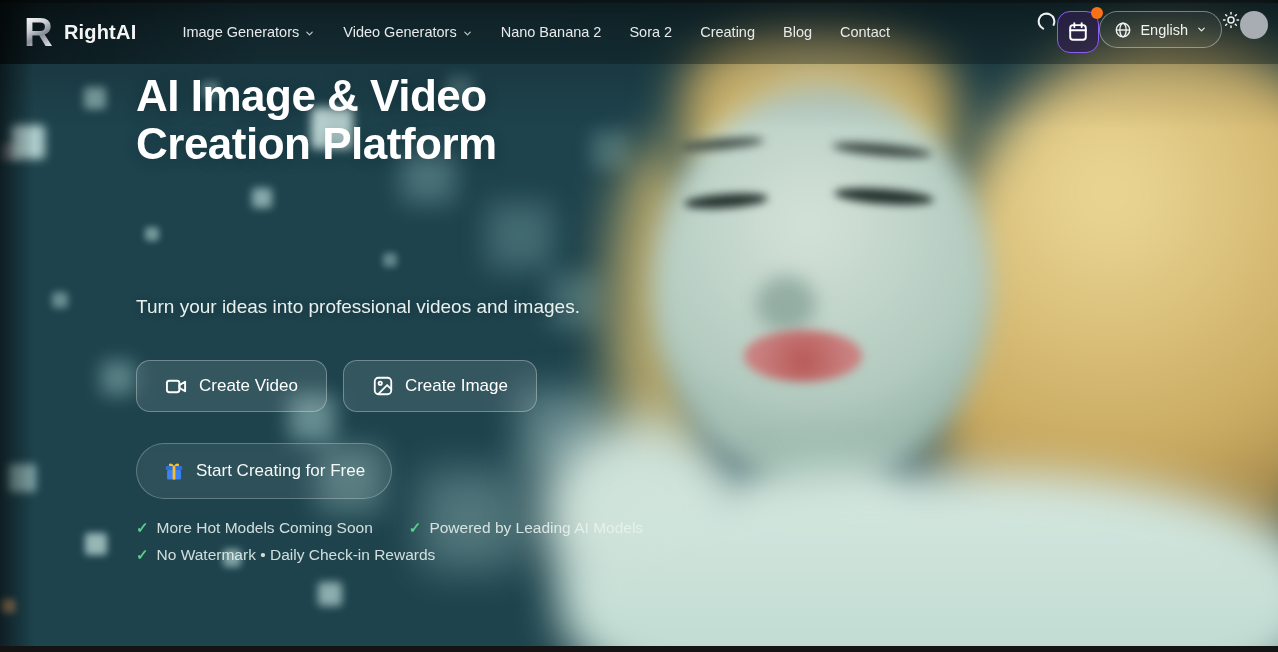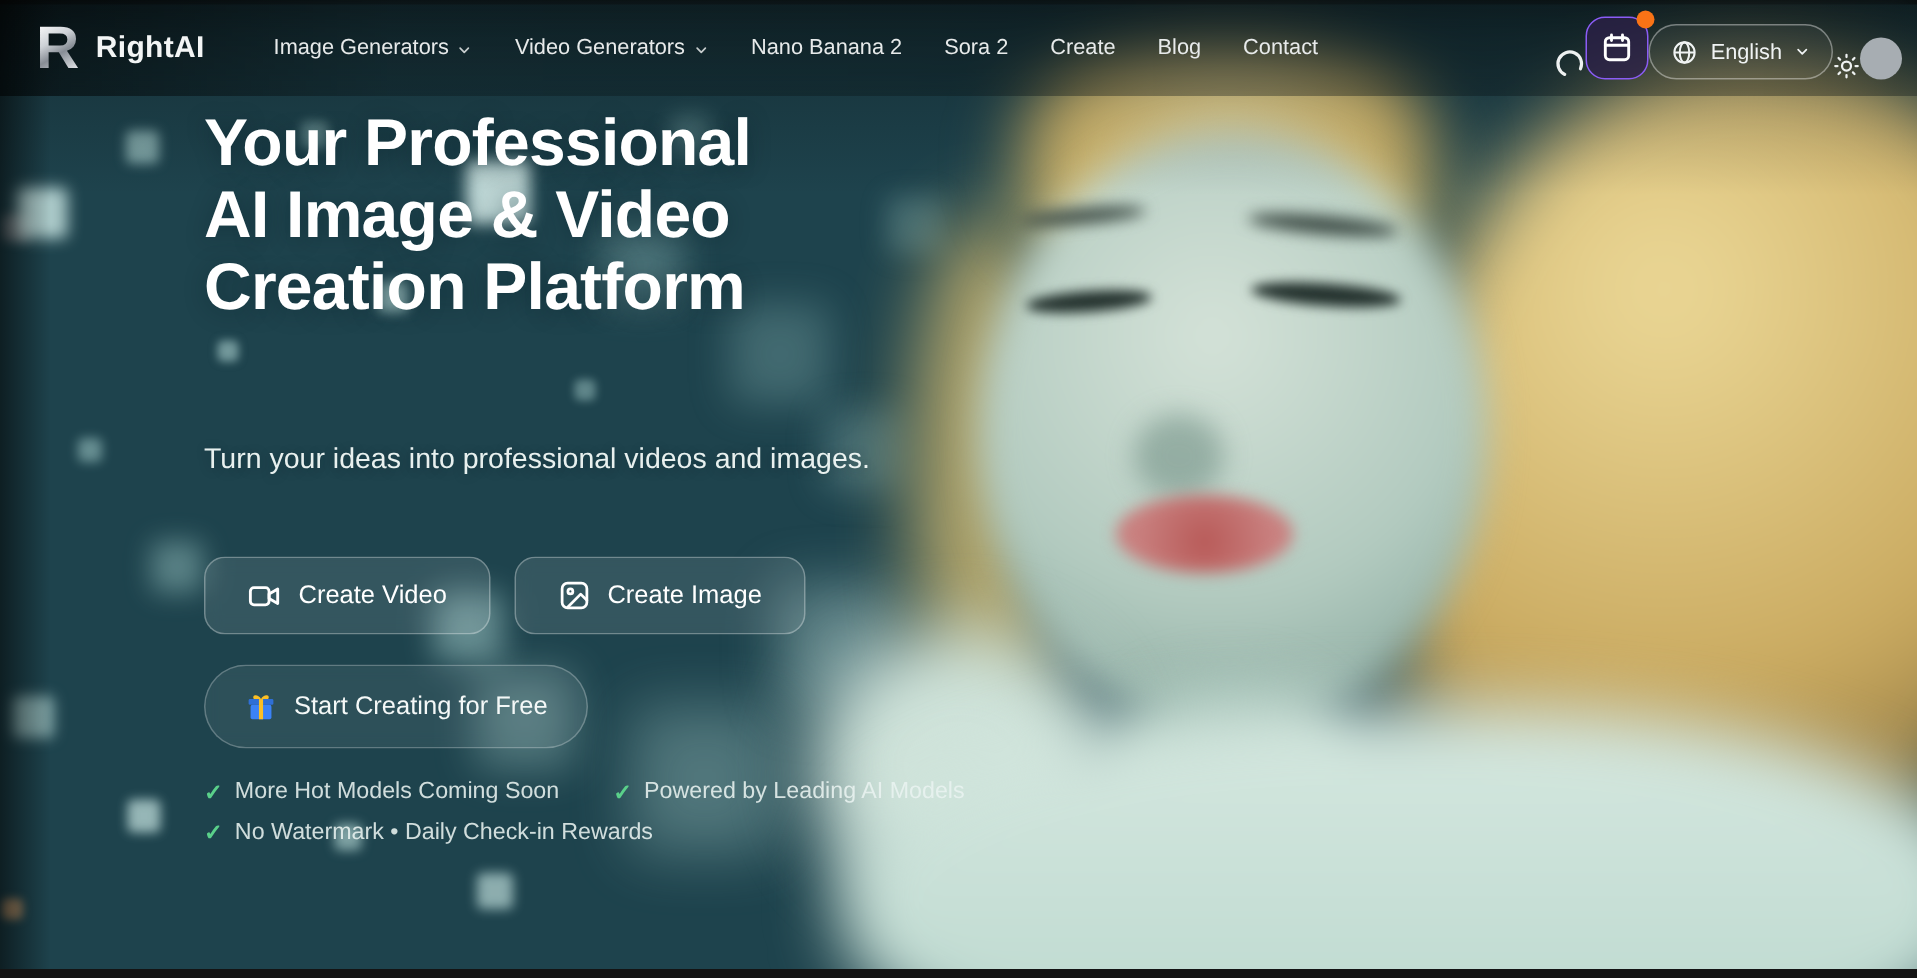--- a/index.html
+++ b/index.html
@@ -66,39 +66,39 @@
     padding:0 10px 0 24px; z-index:30; backdrop-filter:blur(9px);
     background:linear-gradient(90deg, rgba(0,0,0,0.55), rgba(8,16,18,0.30) 260px, rgba(8,16,18,0.32)); }
   .brand { display:flex; align-items:center; gap:11px; cursor:pointer; }
   .logo-r { font-size:40px; font-weight:700; line-height:1;
     background:linear-gradient(150deg, #fafafa 10%, #cdd1d6 38%, #878d95 58%, #e9ebee 90%);
     -webkit-background-clip:text; background-clip:text; color:transparent; }
   .brand-name { color:#f3f5f5; font-size:20px; font-weight:700; letter-spacing:0.2px;text-align:center; }
   .nav-links { display:flex; align-items:center; gap:28px; margin-left:46px; }
   .nav-link { display:flex; align-items:center; gap:5px; color:#e7eaea; font-size:14.5px; cursor:pointer; text-decoration:none; white-space:nowrap; }
   .nav-link svg { margin-top:2px; opacity:0.85; }
-  .nav-right { margin-left:auto; display:flex; align-items:flex-end; }
+  .nav-right { margin-left:auto; display:flex; align-items:flex-start; }
   .icon-btn { display:flex; align-items:center; justify-content:center; cursor:pointer; color:#eef1f1; background:none; border:none; }
   .cal-btn { position:relative; width:42px; height:42px; border-radius:13px; border:1.5px solid #8b5cf6;
     background:rgba(45,32,74,0.75); display:flex; align-items:center; justify-content:center; cursor:pointer; }
   .cal-dot { position:absolute; top:-5px; right:-5px; width:12px; height:12px; border-radius:50%; background:#f97316; }
   .lang-pill { display:flex; align-items:center; gap:8px; height:37px; padding:0 14px; border-radius:19px;
     border:1px solid rgba(255,255,255,0.38); background:rgba(255,255,255,0.04); color:#f0f3f3; cursor:pointer; }
   .lang-label { font-size:14.5px; }
   .avatar { width:28px; height:28px; border-radius:50%; background:#a7adb2; cursor:pointer; }
 
   
   .hero { position:absolute; left:136px; top:0; z-index:20; width:600px; }
   .hero-title { position:absolute; top:72px; left:0; color:#ffffff; font-size:44px; font-weight:700;
     line-height:48px; letter-spacing:-0.5px; text-shadow:0 2px 14px rgba(0,25,35,0.35); white-space:nowrap; }
   .hero-title span { display:block; }
   .hero-sub { position:absolute; top:262px; left:0; color:rgba(243,250,248,0.95); font-size:19px;
     line-height:29px; text-shadow:0 1px 8px rgba(0,25,35,0.3); white-space:nowrap;margin-top:30px; }
   .hero-sub span { display:block; }
-  .cta-row { position:absolute; top:371px; left:0; display:flex; gap:16px;border-radius:11px; }
+  .cta-row { position:absolute; top:360px; left:0; display:flex; gap:16px;border-radius:11px; }
   .glass-btn { display:flex; align-items:center; gap:11px; height:52px; padding:0 28px; border-radius:14px;
     border:1px solid rgba(255,255,255,0.30); background:rgba(255,255,255,0.10); backdrop-filter:blur(6px);
     color:#fff; font-size:17px; font-weight:500; cursor:pointer; font-family:inherit; }
   .pill-btn { position:absolute; top:443px; left:0; display:flex; align-items:center; gap:11px; height:56px;
     padding:0 26px; border-radius:28px; border:1px solid rgba(255,255,255,0.25); background:rgba(255,255,255,0.07);
     backdrop-filter:blur(5px); color:#f4f8f7; font-size:17px; cursor:pointer; font-family:inherit;text-align:right; }
   .features { position:absolute; top:519px; left:0; width:600px; }
   .feat-row { display:flex; gap:36px; margin-bottom:9px; }
   .feat { display:flex; align-items:center; gap:8px; color:rgba(233,242,240,0.88); font-size:15.5px; white-space:nowrap; }
   .check { color:#5ad08a; font-size:15px; font-weight:700; }
@@ -149,21 +149,21 @@
             <path d="M6 9l6 6 6-6"></path>
           </svg>
       </a>
       <a class="nav-link">
           <span>Nano Banana 2</span>
         </a>
       <a class="nav-link">
           <span>Sora 2</span>
         </a>
       <a class="nav-link">
-          <span>Create</span>
+          <span>Creating</span>
         </a>
       <a class="nav-link">
           <span>Blog</span>
         </a>
       <a class="nav-link">
           <span>Contact</span>
         </a>
     </nav>
     <div class="nav-right">
       <span class="icon-btn">
@@ -194,21 +194,20 @@
             <circle cx="12" cy="12" r="4"></circle>
             <path d="M12 2v2M12 20v2M4.9 4.9l1.4 1.4M17.7 17.7l1.4 1.4M2 12h2M20 12h2M4.9 19.1l1.4-1.4M17.7 6.3l1.4-1.4"></path>
           </svg>
       </span>
       <span class="avatar"></span>
     </div>
   </header>
 
   <section class="hero">
     <h1 class="hero-title">
-      <span>Your Professional</span>
       <span>AI Image &amp; Video</span>
       <span>Creation Platform</span>
     </h1>
     <p class="hero-sub">
       <span>Turn your ideas into professional videos and images.</span>
     </p>
     <div class="cta-row">
       <button class="glass-btn">
         <svg width="23" height="23" viewBox="0 0 24 24" fill="none" stroke="#ffffff" stroke-width="2" stroke-linecap="round" stroke-linejoin="round">
             <rect x="2" y="6" width="13" height="12" rx="2.5"></rect>

